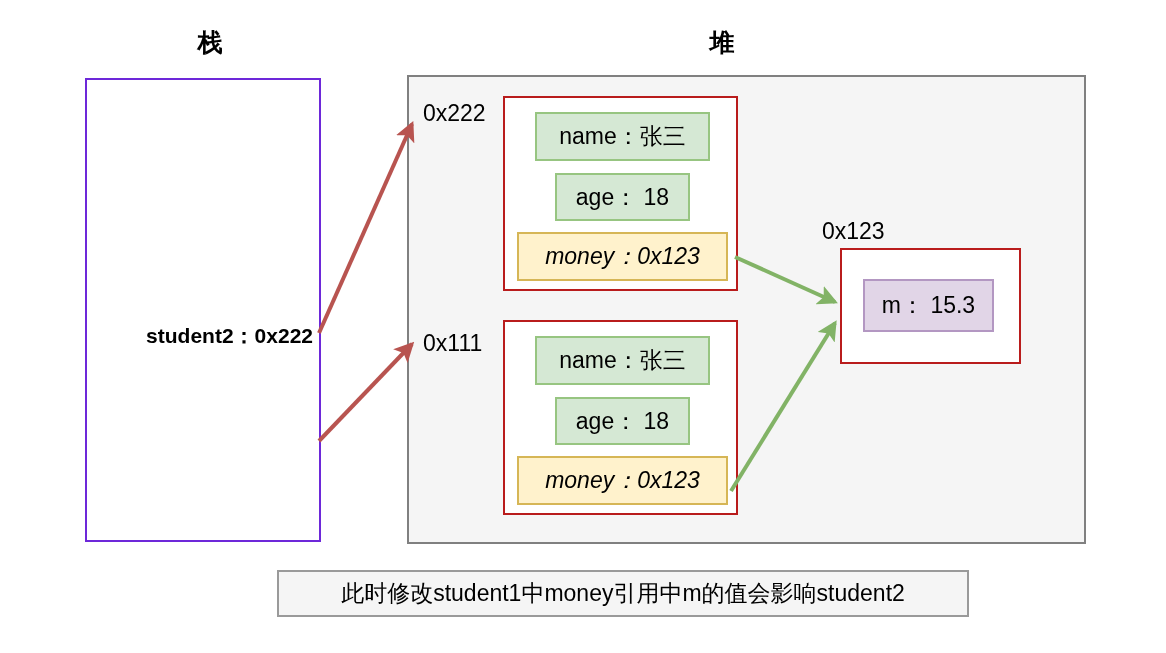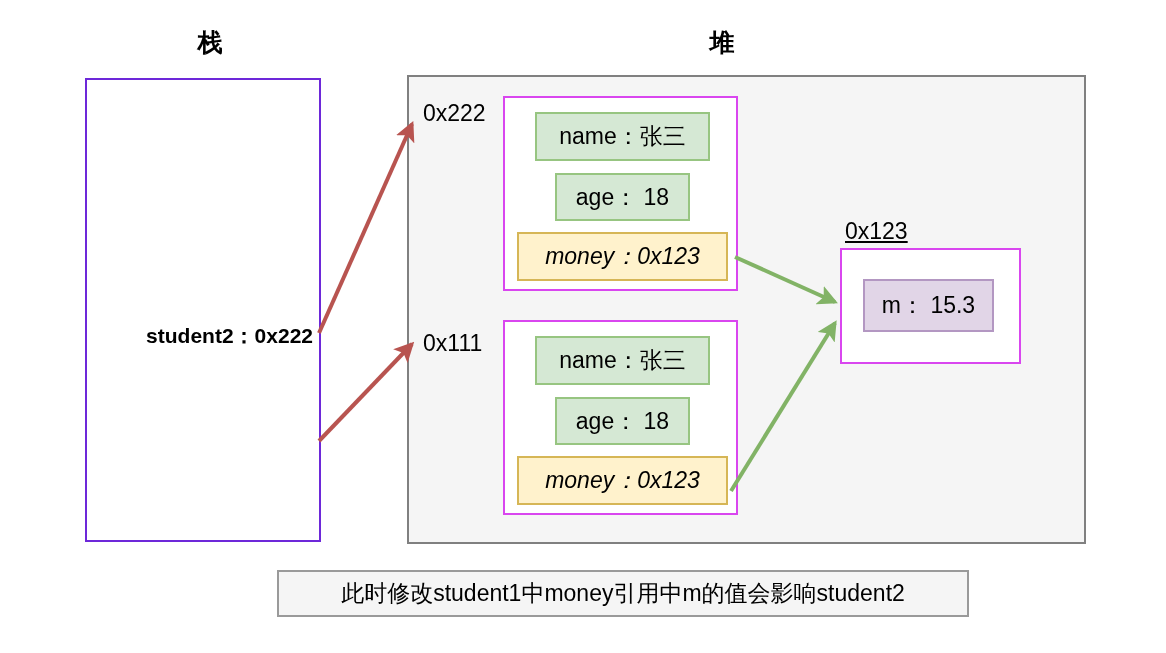--- a/index.html
+++ b/index.html
@@ -49,21 +49,21 @@
   
   .addr-label {
     font-size: 23px;
     color: #000000;
     white-space: nowrap;
     line-height: 1;
   }
 
   
   .object-box {
-    border: 2px solid #d946ef;
+    border: 2px solid #b91c1c;
     background: #ffffff;
     padding-left: 28px;
   }
   .value-box {
     border: 2px solid;
     display: flex;
     align-items: center;
     justify-content: center;
     font-size: 23px;
     color: #000000;
@@ -120,21 +120,21 @@
   </div>
 
   <div class="abs addr-label" style="left:423px; top:332px;text-align:center;">0x111</div>
 
   <div class="abs object-box" style="left:503px; top:320px; width:235px; height:195px;">
     <div class="abs value-box field-green" style="left:30px; top:14px; width:175px; height:49px;">name：张三</div>
     <div class="abs value-box field-green" style="left:50px; top:75px; width:135px; height:48px;">age： 18</div>
     <div class="abs value-box field-yellow" style="left:12px; top:134px; width:211px; height:49px;">money：0x123</div>
   </div>
 
-  <div class="abs addr-label" style="left:845px; top:220px;text-decoration:underline;">0x123</div>
+  <div class="abs addr-label" style="left:822px; top:220px;">0x123</div>
 
   <div class="abs object-box" style="left:840px; top:248px; width:181px; height:116px;">
     <div class="abs value-box field-purple" style="left:21px; top:29px; width:131px; height:53px;">m： 15.3</div>
   </div>
 
   <svg id="arrow-layer" viewBox="0 0 1166 653" xmlns="http://www.w3.org/2000/svg">
     <defs>
       <marker id="head-red" markerWidth="5" markerHeight="5" refX="4.2" refY="2.5" orient="auto" markerUnits="strokeWidth">
         <path d="M0,0 L5,2.5 L0,5 L1.1,2.5 Z" fill="#b85450"></path>
       </marker>

